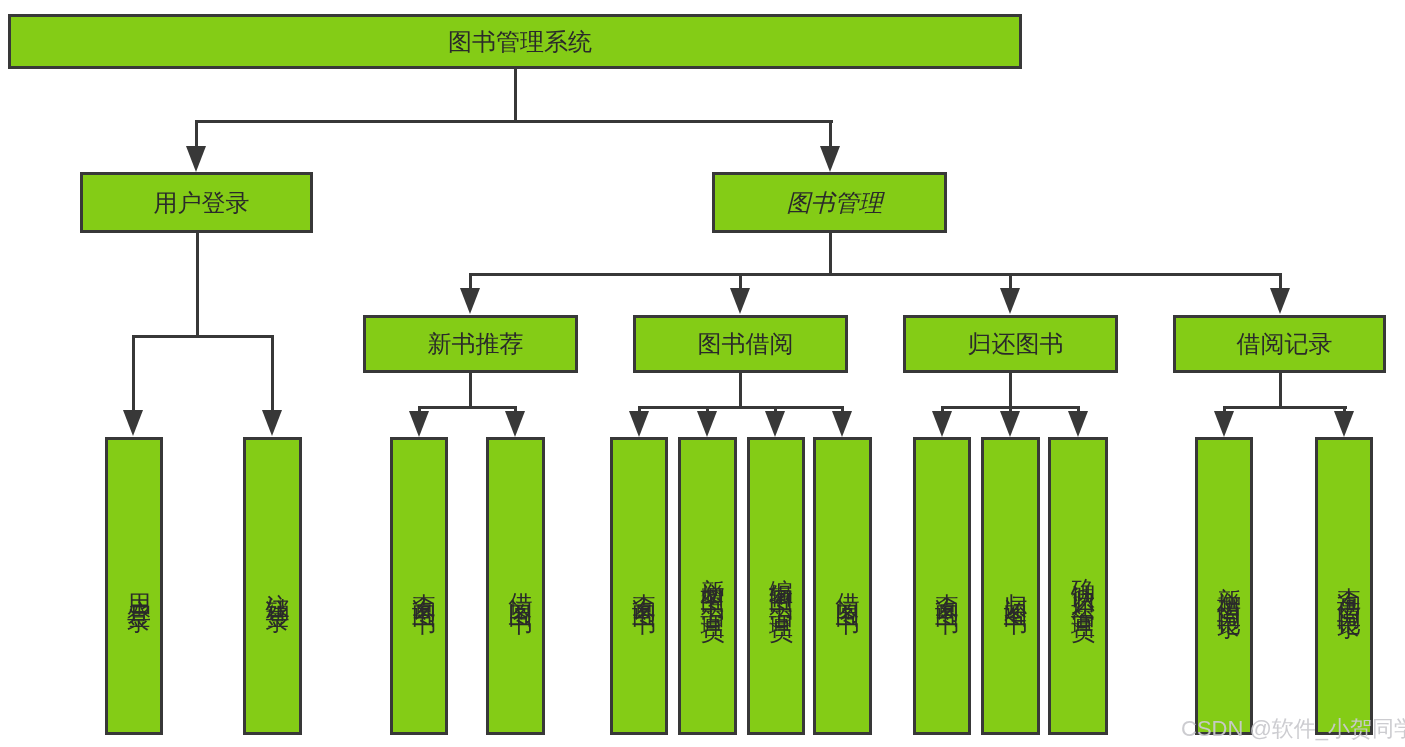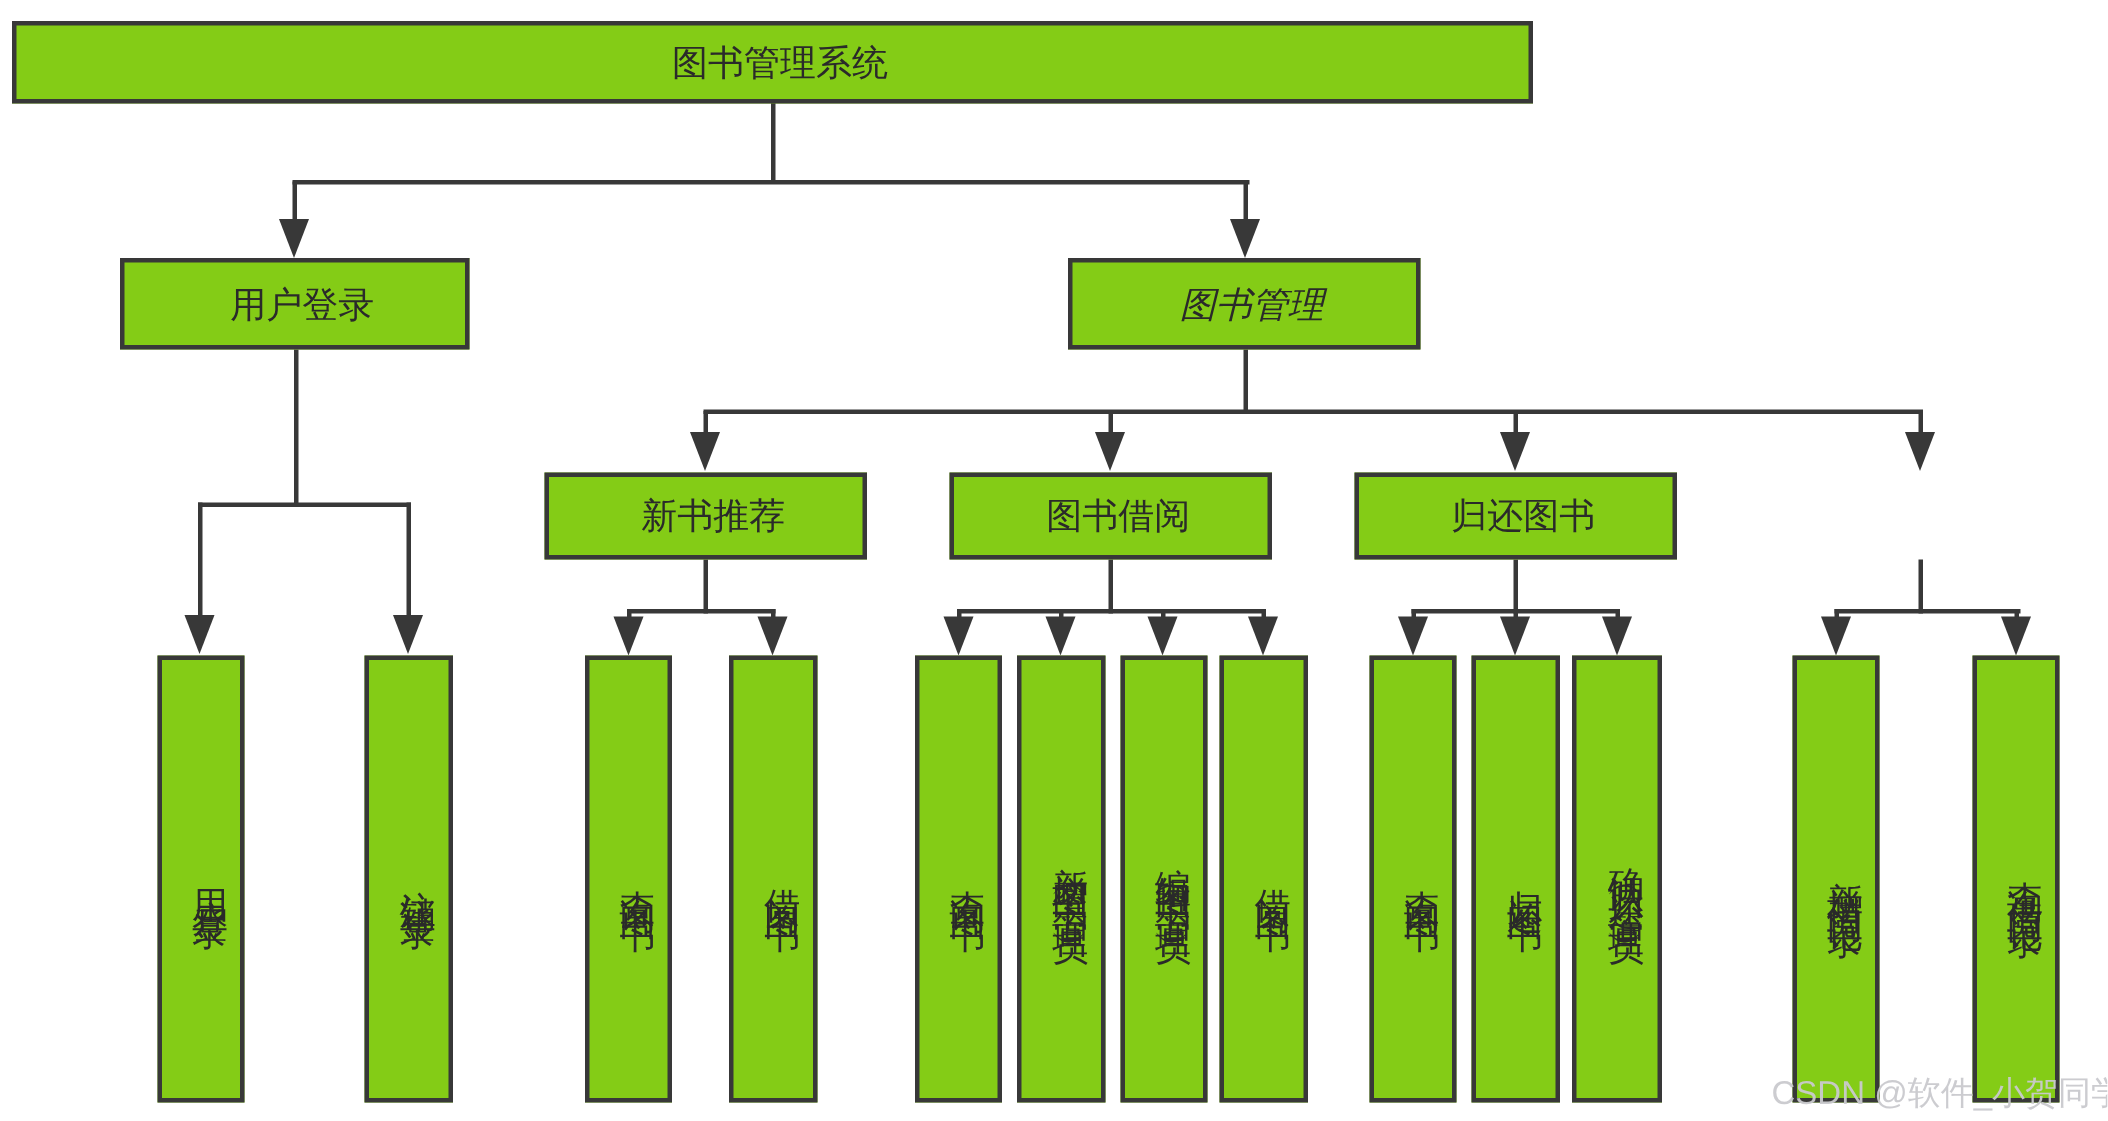--- a/index.html
+++ b/index.html
@@ -111,20 +111,23 @@
 
   <div class="box" style="left:363px; top:315px; width:215px; height:58px;">
     <span>新书推荐</span>
   </div>
   <div class="box" style="left:633px; top:315px; width:215px; height:58px;">
     <span>图书借阅</span>
   </div>
   <div class="box" style="left:903px; top:315px; width:215px; height:58px;">
     <span>归还图书</span>
   </div>
+  <div class="box" style="left:1173px; top:315px; width:213px; height:58px;">
+    <span>借阅记录</span>
+  </div>
 
   <div class="vline" style="left:469px; top:373px; height:36px;"></div>
   <div class="hline" style="left:418px; top:406px; width:99px;"></div>
   <div class="vline" style="left:418px; top:406px; height:9px;"></div>
   <div class="arrow" style="left:409px; top:411px;"></div>
   <div class="vline" style="left:514px; top:406px; height:9px;"></div>
   <div class="arrow" style="left:505px; top:411px;"></div>
 
   <div class="vline" style="left:739px; top:373px; height:36px;"></div>
   <div class="hline" style="left:638px; top:406px; width:206px;"></div>

